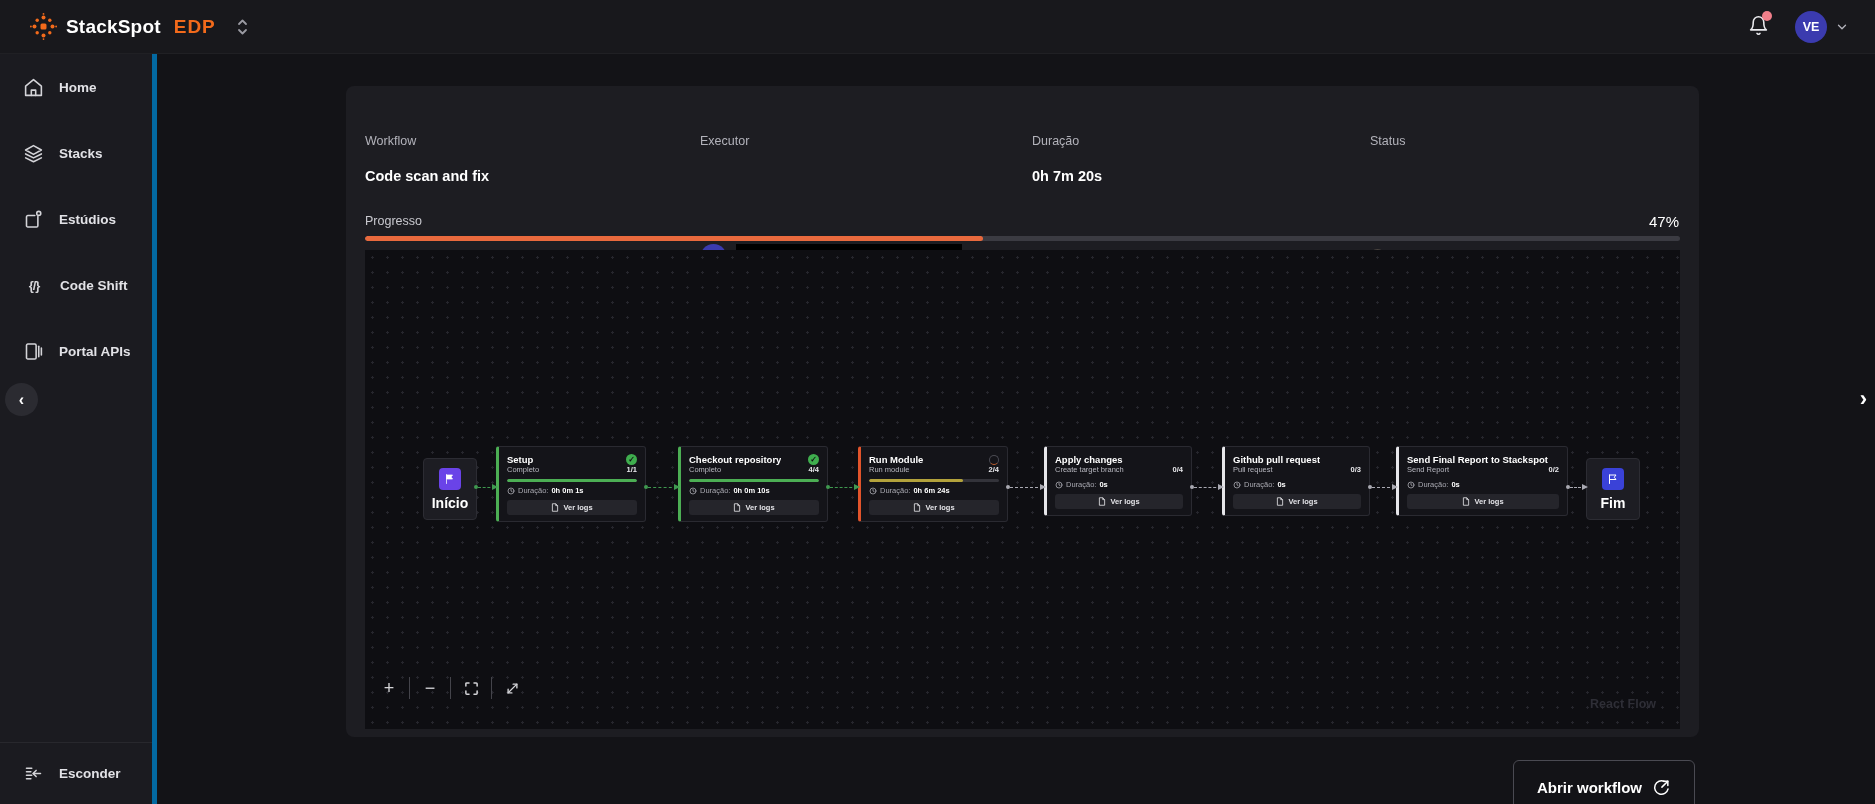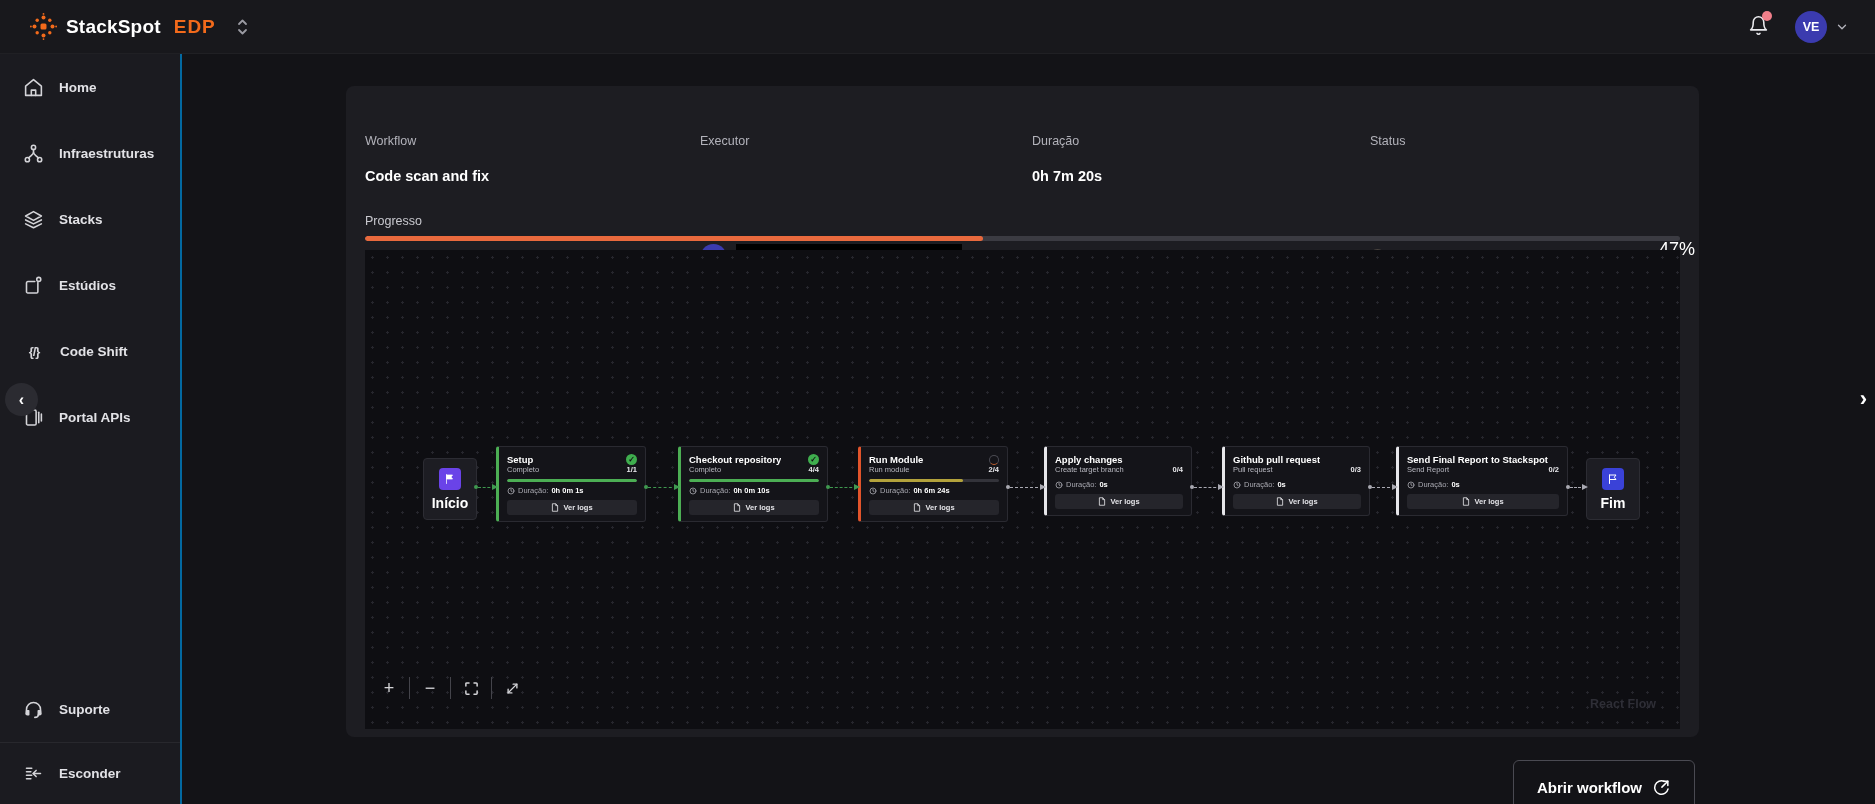--- a/index.html
+++ b/index.html
@@ -20,22 +20,22 @@
     font-size:13.5px; width:100%; font-family:"Liberation Sans", sans-serif; }
   .searchbox input::placeholder { color:#9a9aa2; }
   .top-right { position:absolute; right:26px; top:0; height:54px; display:flex; align-items:center; gap:26px; }
   .bell-wrap { position:relative; cursor:pointer; }
   .bell-dot { position:absolute; right:-3px; top:-4px; width:10px; height:10px; border-radius:50%; background:#f07f8a; }
   .avatar-group { display:flex; align-items:center; gap:8px; cursor:pointer; }
   .avatar { width:32px; height:32px; border-radius:50%; background:#3b3baf; color:#fff;
     font-size:12.5px; font-weight:bold; display:flex; align-items:center; justify-content:center; }
 
   
-  .sidebar { position:absolute; left:0; top:54px; width:182px; height:750px;
-    background:#1b1b20; border-right:2px solid #0369a1; display:flex; flex-direction:column; z-index:20; }
+  .sidebar { position:absolute; left:0; top:54px; width:157px; height:750px;
+    background:#1b1b20; border-right:5px solid #0369a1; display:flex; flex-direction:column; z-index:20; }
   .side-item { height:66px; display:flex; align-items:center; gap:15px; padding-left:23px;
     color:#e2e2e6; font-size:13.5px; font-weight:bold; cursor:pointer; white-space:nowrap; }
   .side-item svg { flex:0 0 auto; }
   .side-footer { margin-top:auto; }
   .side-item.hide-item { border-top:1px solid #28282d; height:62px; }
   .codeshift-glyph { font-size:13px; font-weight:bold; color:#d4d4d8; width:22px; text-align:center; letter-spacing:-1px; }
   .collapse-btn { position:absolute; left:5px; top:383px; width:33px; height:33px; border-radius:50%;
     background:#2b2b31; color:#fff; display:flex; align-items:center; justify-content:center;
     font-size:16px; font-weight:bold; cursor:pointer; z-index:25; }
   .panel-chevron { position:absolute; right:8px; top:388px; color:#fff; font-size:22px;
@@ -49,21 +49,21 @@
   .executor-row { position:absolute; left:354px; top:158px; display:flex; align-items:center; gap:9px; }
   .mini-avatar { width:27px; height:27px; border-radius:50%; background:#3b3baf; color:#fff;
     font-size:11px; font-weight:bold; display:flex; align-items:center; justify-content:center; }
   .redacted { width:226px; height:27px; background:#000; }
   .status-row { position:absolute; left:1024px; top:162px; display:flex; align-items:center; gap:8px; }
   .spinner { width:15px; height:15px; border-radius:50%; border:2.5px solid #4a443f;
     border-bottom-color:#b5521f; border-left-color:#7a4427; }
   .status-text { font-size:14.5px; font-weight:bold; color:#fff; }
 
   .progress-label { position:absolute; left:19px; top:128px; font-size:12.5px; color:#c9c9cf; }
-  .progress-pct { position:absolute; right:4px; top:127px; font-size:18px; color:#fff;margin-top:26px; }
+  .progress-pct { position:absolute; right:20px; top:127px; font-size:15px; color:#fff; }
   .progress-track { position:absolute; left:19px; top:150px; width:1315px; height:5px;
     background:#3b3b42; border-radius:3px; overflow:hidden; }
   .progress-fill { height:100%; background:#e8693d; border-radius:3px; }
 
   
   .canvas { position:absolute; left:19px; top:164px; width:1315px; height:479px;
     background:#0e0e12; background-image:radial-gradient(circle,#26262d 1.1px,transparent 1.2px);
     background-size:15px 15px; overflow:hidden; }
 
   .term-node { position:absolute; width:54px; height:62px; background:#1d1d23; border:1px solid #2c2c33;
@@ -170,30 +170,20 @@
 <nav class="sidebar">
   <div class="side-item">
     <svg width="21" height="21" viewBox="0 0 24 24" fill="none" stroke="#d4d4d8" stroke-width="1.8" stroke-linecap="round" stroke-linejoin="round">
       <path d="M3 10.5 12 3l9 7.5V21H3z"></path>
         <path d="M9.5 21v-6h5v6"></path>
     </svg>
     <span>Home</span>
   </div>
   <div class="side-item">
     <svg width="21" height="21" viewBox="0 0 24 24" fill="none" stroke="#d4d4d8" stroke-width="1.8" stroke-linecap="round" stroke-linejoin="round">
-      <circle cx="12" cy="5" r="2.4"></circle>
-        <circle cx="5" cy="19" r="2.4"></circle>
-        <circle cx="19" cy="19" r="2.4"></circle>
-      <path d="M12 7.5v3c0 2-1.5 3-3 4.2-1 .8-2 1.6-2.6 2.3"></path>
-        <path d="M12 10.5c0 2 1.5 3 3 4.2 1 .8 2 1.6 2.6 2.3"></path>
-    </svg>
-    <span>Infraestruturas</span>
-  </div>
-  <div class="side-item">
-    <svg width="21" height="21" viewBox="0 0 24 24" fill="none" stroke="#d4d4d8" stroke-width="1.8" stroke-linecap="round" stroke-linejoin="round">
       <path d="M12 3 3 8l9 5 9-5z"></path>
         <path d="M3 12.5 12 17l9-4.5"></path>
         <path d="M3 17 12 21.5 21 17"></path>
     </svg>
     <span>Stacks</span>
   </div>
   <div class="side-item">
     <svg width="21" height="21" viewBox="0 0 24 24" fill="none" stroke="#d4d4d8" stroke-width="1.8" stroke-linecap="round" stroke-linejoin="round">
       <path d="M17 8.5V19a1.5 1.5 0 0 1-1.5 1.5h-10A1.5 1.5 0 0 1 4 19V9a1.5 1.5 0 0 1 1.5-1.5h8"></path>
       <circle cx="18" cy="5" r="2.3"></circle>
@@ -206,29 +196,20 @@
   </div>
   <div class="side-item">
     <svg width="21" height="21" viewBox="0 0 24 24" fill="none" stroke="#d4d4d8" stroke-width="1.8" stroke-linecap="round" stroke-linejoin="round">
       <rect x="4" y="3.5" width="11" height="17" rx="1.5"></rect>
         <path d="M18 6v12"></path>
         <path d="M21 8v8"></path>
     </svg>
     <span>Portal APIs</span>
   </div>
   <div class="side-footer">
-    <div class="side-item">
-      <svg width="21" height="21" viewBox="0 0 24 24" fill="none" stroke="#d4d4d8" stroke-width="1.8" stroke-linecap="round" stroke-linejoin="round">
-        <path d="M4 14v-2a8 8 0 0 1 16 0v2"></path>
-        <path d="M4 13.5h2.5V18H5a1.5 1.5 0 0 1-1.5-1.5z" fill="#d4d4d8"></path>
-        <path d="M20 13.5h-2.5V18H19a1.5 1.5 0 0 0 1.5-1.5z" fill="#d4d4d8"></path>
-        <path d="M17.5 18c0 2-1.8 3-4 3"></path>
-      </svg>
-      <span>Suporte</span>
-    </div>
     <div class="side-item hide-item">
       <svg width="21" height="21" viewBox="0 0 24 24" fill="none" stroke="#d4d4d8" stroke-width="1.8" stroke-linecap="round" stroke-linejoin="round">
         <path d="M4 6h6"></path>
           <path d="M4 10h5"></path>
           <path d="M4 14h6"></path>
           <path d="M4 18h5"></path>
         <path d="M20 12h-8"></path>
           <path d="M15 8.5 11.5 12 15 15.5"></path>
       </svg>
       <span>Esconder</span>

